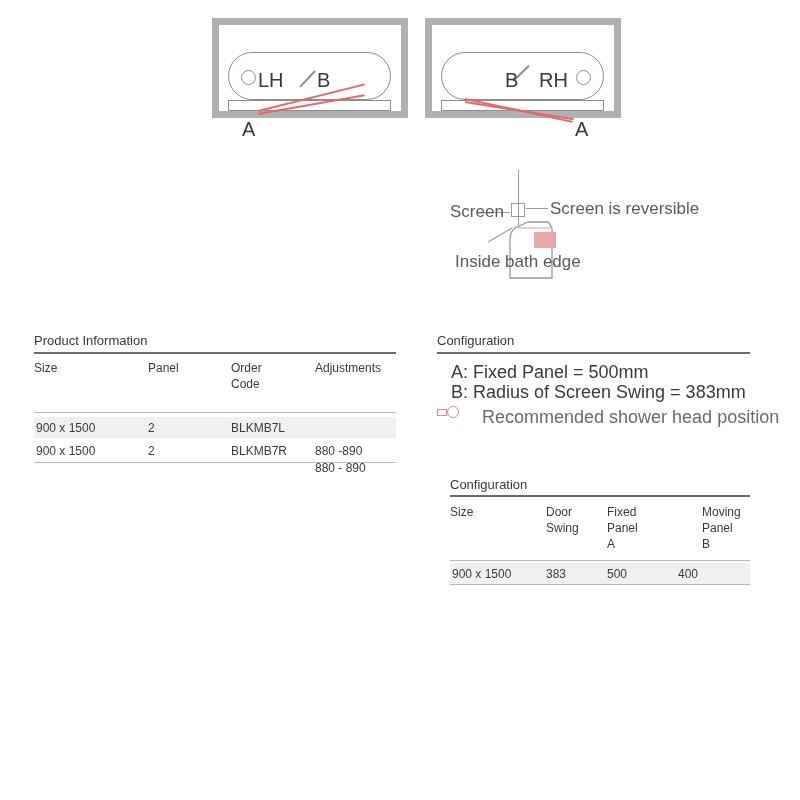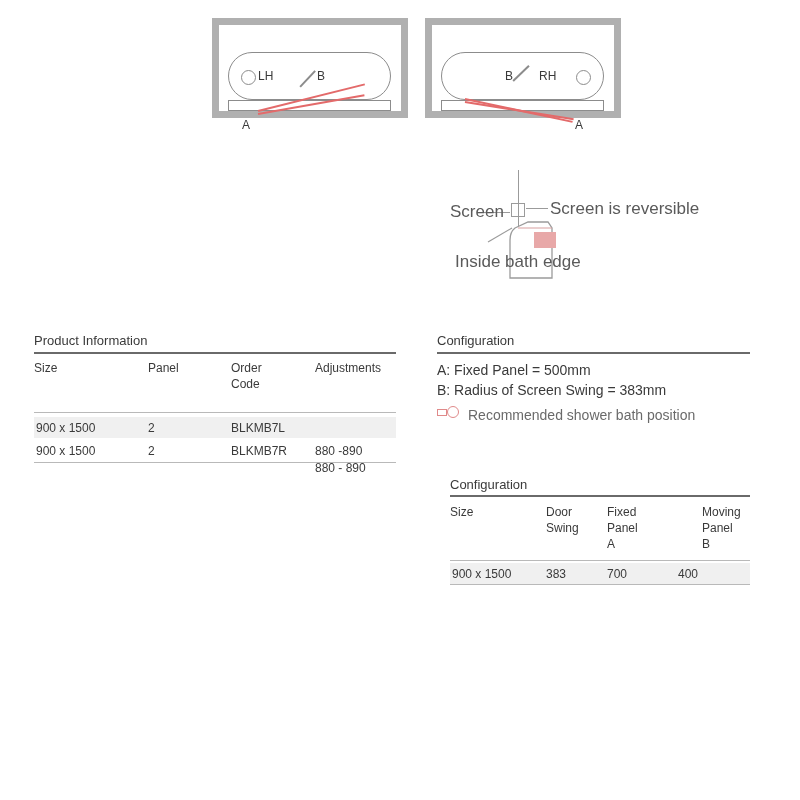--- a/index.html
+++ b/index.html
@@ -33,21 +33,21 @@
     background: #ffffff;
   }
   .bath-lip {
     position: absolute;
     border: 1.5px solid #8c8c8c;
     box-sizing: border-box;
     background: #ffffff;
   }
   .label-lh, .label-rh, .label-b, .label-a {
     position: absolute;
-    font-size: 12px;
+    font-size: 20px;
     color: #3a3a3a;
     white-space: nowrap;
   }
   .screen-line {
     position: absolute;
     background: #e36a6a;
     height: 1.6px;
   }
   .ring {
     position: absolute;
@@ -92,23 +92,24 @@
     color: #3a3a3a;
     line-height: 16px;
     white-space: pre-line;
   }
   .rowband {
     position: absolute;
     background: #f0f0f0;
   }
   .cfg-line {
     position: absolute;
-    font-size: 14px;
+    font-size: 18px;
     color: #3a3a3a;
     white-space: nowrap;
+    margin-left: 14px;
   }
   .head-icon-rect {
     position: absolute;
     width: 10px;
     height: 7px;
     border: 1.3px solid #e08a8a;
     box-sizing: border-box;
   }
   .head-icon-circ {
     position: absolute;
@@ -193,34 +194,34 @@
 <div class="cell" style="left:315px; top:443px;">880 -890</div>
 
 <div class="thinrule" style="left:34px; top:462px; width:362px;"></div>
 
 <div class="sec-title" style="left:437px; top:333px;">Configuration</div>
 <div class="rule" style="left:437px; top:352px; width:313px;"></div>
 <div class="cfg-line" style="left:437px; top:362px;">A: Fixed  Panel = 500mm</div>
 <div class="cfg-line" style="left:437px; top:382px;">B: Radius of Screen Swing = 383mm</div>
 <div class="head-icon-rect" style="left:437px; top:409px;"></div>
 <div class="head-icon-circ" style="left:447px; top:406px;"></div>
-<div class="cfg-line" style="left:468px; top:407px; color:#6a6a6a;">Recommended shower bath position</div>
+<div class="cfg-line" style="left:468px; top:407px; color:#6a6a6a;">Recommended shower head position</div>
 
 <div class="sec-title" style="left:450px; top:477px;">Configuration</div>
 <div class="rule" style="left:450px; top:495px; width:300px;"></div>
 
 <div class="cell" style="left:450px; top:504px;">Size</div>
 <div class="cell" style="left:546px; top:504px;">Door
 Swing</div>
 <div class="cell" style="left:607px; top:504px;">Fixed
 Panel
 A</div>
 <div class="cell" style="left:678px; top:504px;margin-left:24px;">Moving
 Panel
 B</div>
 
 <div class="thinrule" style="left:450px; top:560px; width:300px;"></div>
 <div class="rowband" style="left:450px; top:563px; width:300px; height:21px;"></div>
 <div class="cell" style="left:452px; top:566px;">900 x 1500</div>
 <div class="cell" style="left:546px; top:566px;">383</div>
-<div class="cell" style="left:607px; top:566px;">700</div>
+<div class="cell" style="left:607px; top:566px;">500</div>
 <div class="cell" style="left:678px; top:566px;">400</div>
 <div class="thinrule" style="left:450px; top:584px; width:300px;"></div>
 
 </body></html>

